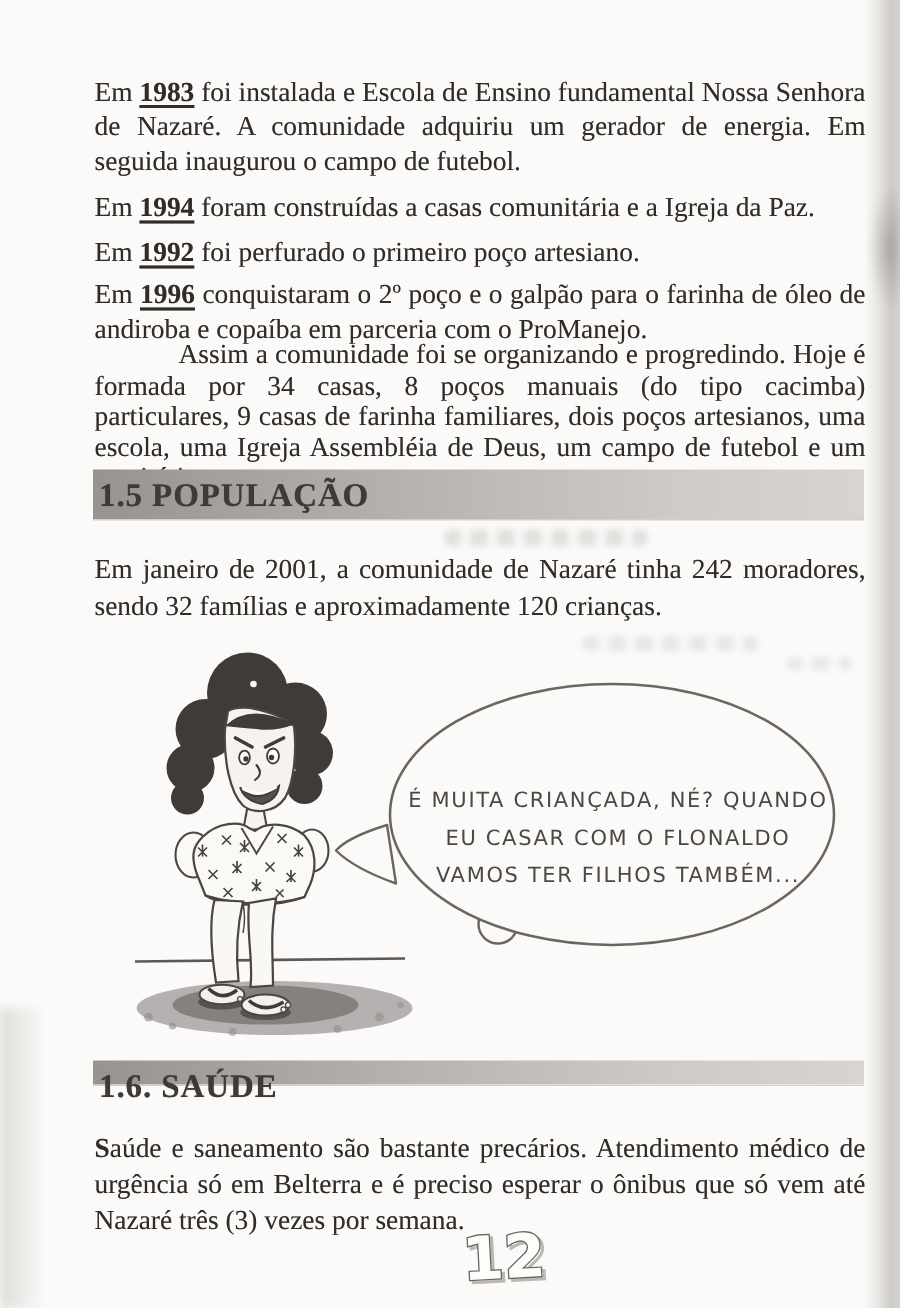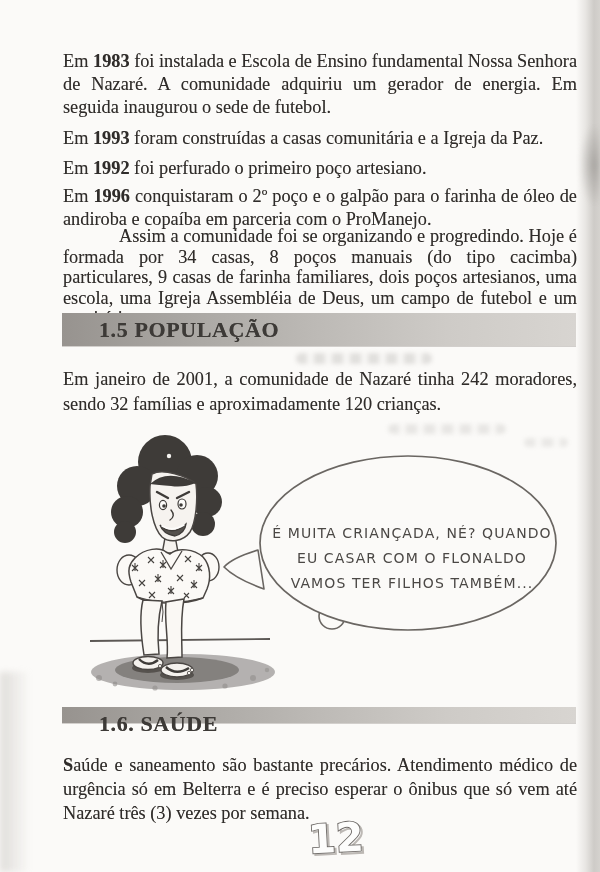--- a/index.html
+++ b/index.html
@@ -9,33 +9,34 @@
     font-family:"Liberation Serif",serif;
   }
   .para{
     position:absolute;left:63px;width:514px;
     margin:0;color:#2f2c2a;
     font-size:18.3px;line-height:23px;text-align:justify;
     text-shadow:0 0 .4px rgba(70,64,58,.45);
   }
   .year{
     font-weight:bold;
+    text-decoration:underline;
     text-decoration-thickness:2px;
     text-underline-offset:2.5px;
   }
   .section-bar{
     position:absolute;left:62px;width:514px;height:33px;
     background:linear-gradient(to right,#97938f 0%,#a8a5a1 22%,#bdbab6 50%,#cecbc7 75%,#d8d5d1 100%);
     box-shadow:0 1px 0 rgba(160,156,150,.45);
   }
   .section-bar span{
     display:block;
     font:bold 22px/33px "Liberation Serif",serif;
     letter-spacing:.6px;color:#3d3a37;
-    padding-left:37px;
+    padding-left:4px;
     text-shadow:0 0 .5px rgba(50,46,42,.7);
   }
   .edge-shade{
     position:absolute;top:0;right:0;bottom:0;width:24px;
     background:linear-gradient(to right,rgba(200,197,193,0) 0%,rgba(216,213,209,.55) 40%,rgba(198,195,191,.85) 75%,rgba(209,206,202,.9) 100%);
     pointer-events:none;
   }
   .edge-smudge{
     position:absolute;right:0;top:126px;width:20px;height:78px;
     background:radial-gradient(ellipse at 70% 50%,rgba(140,137,133,.55),rgba(140,137,133,0) 75%);
@@ -63,23 +64,23 @@
     fill:#fdfdfc;stroke:#6b6764;stroke-width:1.8px;paint-order:stroke;
   }
   .page-num-shadow{
     font-family:"DejaVu Sans",sans-serif;font-weight:bold;font-size:40px;
     fill:none;stroke:#bcb8b4;stroke-width:2px;
   }
 </style>
 </head>
 <body>
 
-<p class="para" style="top:50px"><span>Em</span> <strong class="year">1983</strong> <span>foi instalada e Escola de Ensino fundamental Nossa Senhora de Nazaré. A comunidade adquiriu um gerador de energia. Em seguida inaugurou o sede de futebol.</span></p>
-
-<p class="para" style="top:127px"><span>Em</span> <strong class="year">1993</strong> <span>foram construídas a casas comunitária e a Igreja da Paz.</span></p>
+<p class="para" style="top:50px"><span>Em</span> <strong class="year">1983</strong> <span>foi instalada e Escola de Ensino fundamental Nossa Senhora de Nazaré. A comunidade adquiriu um gerador de energia. Em seguida inaugurou o campo de futebol.</span></p>
+
+<p class="para" style="top:127px"><span>Em</span> <strong class="year">1994</strong> <span>foram construídas a casas comunitária e a Igreja da Paz.</span></p>
 
 <p class="para" style="top:157px"><span>Em</span> <strong class="year">1992</strong> <span>foi perfurado o primeiro poço artesiano.</span></p>
 
 <p class="para" style="top:185px"><span>Em</span> <strong class="year">1996</strong> <span>conquistaram o 2º poço e o galpão para o farinha de óleo de andiroba e copaíba em parceria com o ProManejo.</span></p>
 
 <p class="para" style="top:226px;line-height:20.5px;text-indent:56px"><span>Assim a comunidade foi se organizando e progredindo. Hoje é formada por 34 casas, 8 poços manuais (do tipo cacimba) particulares, 9 casas de farinha familiares, dois poços artesianos, uma escola, uma Igreja Assembléia de Deus, um campo de futebol e um cemitério.</span></p>
 
 <div class="section-bar" style="top:313px">
   <span>1.5 POPULAÇÃO</span>
 </div>

